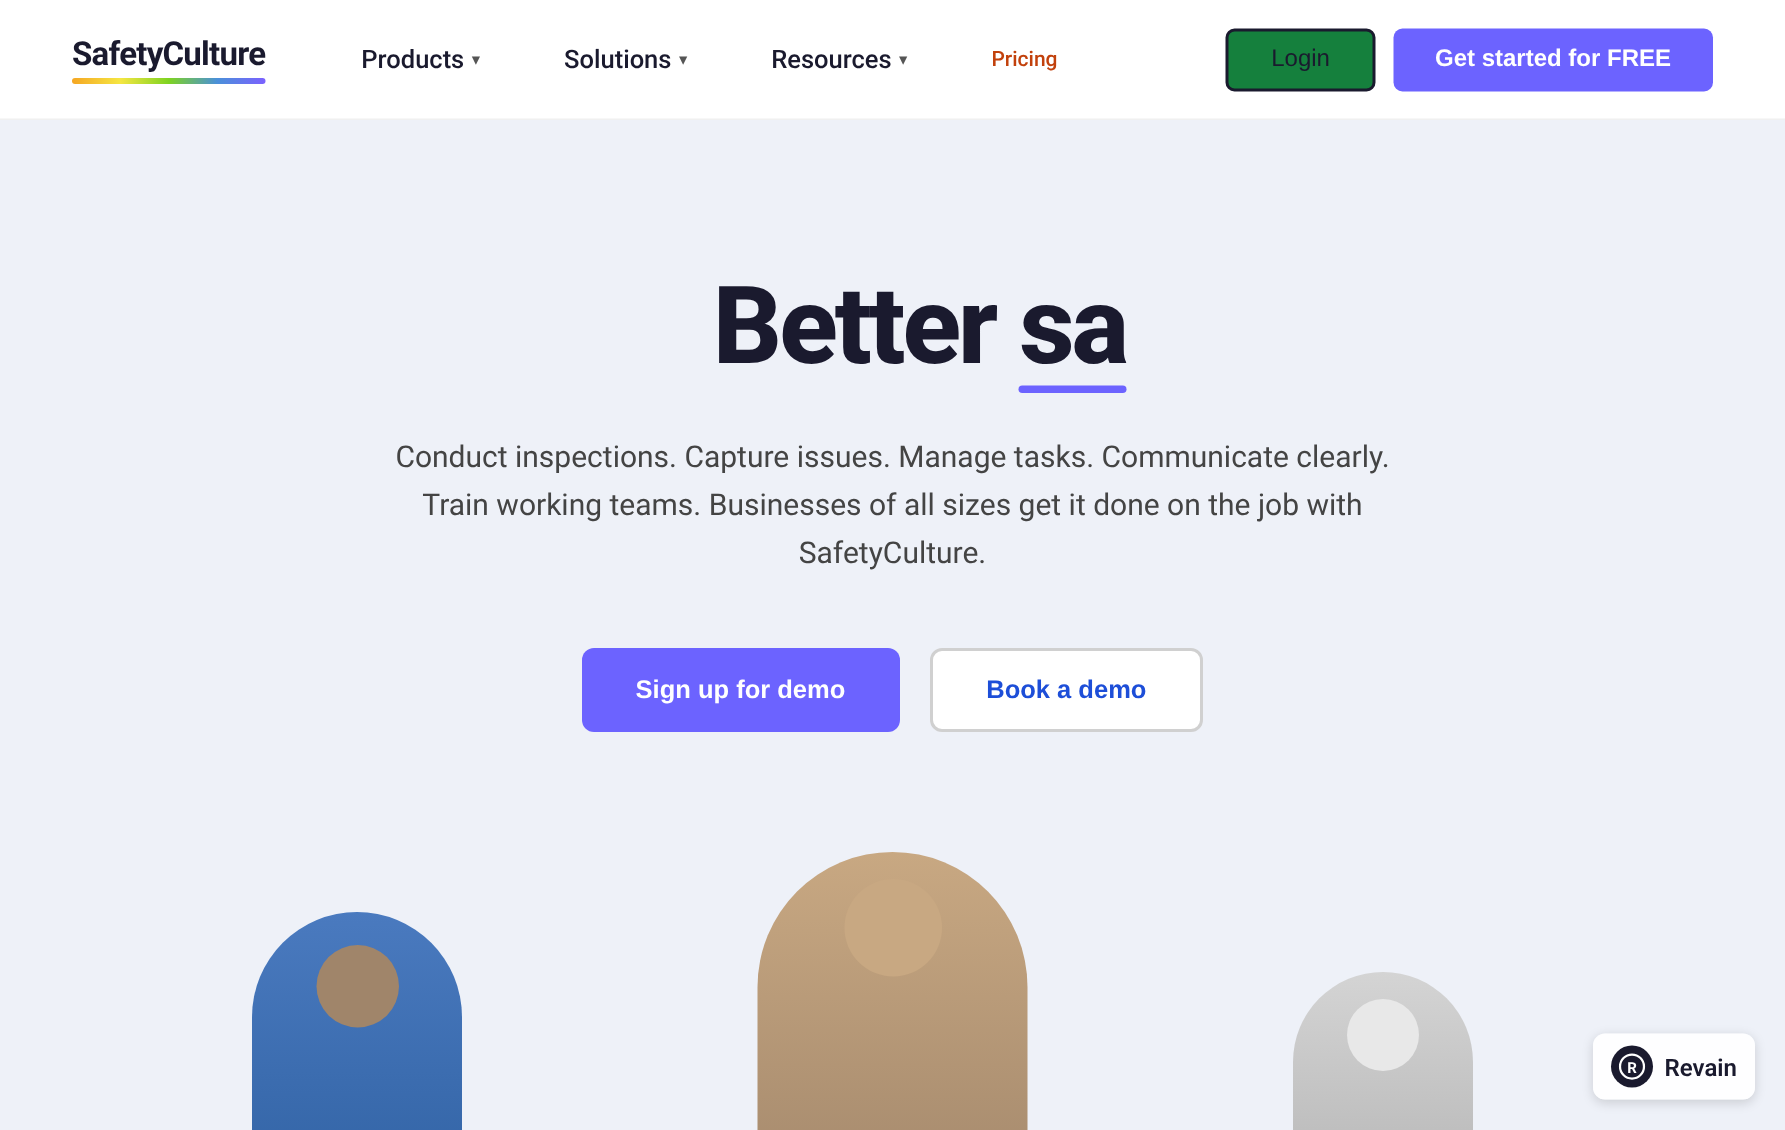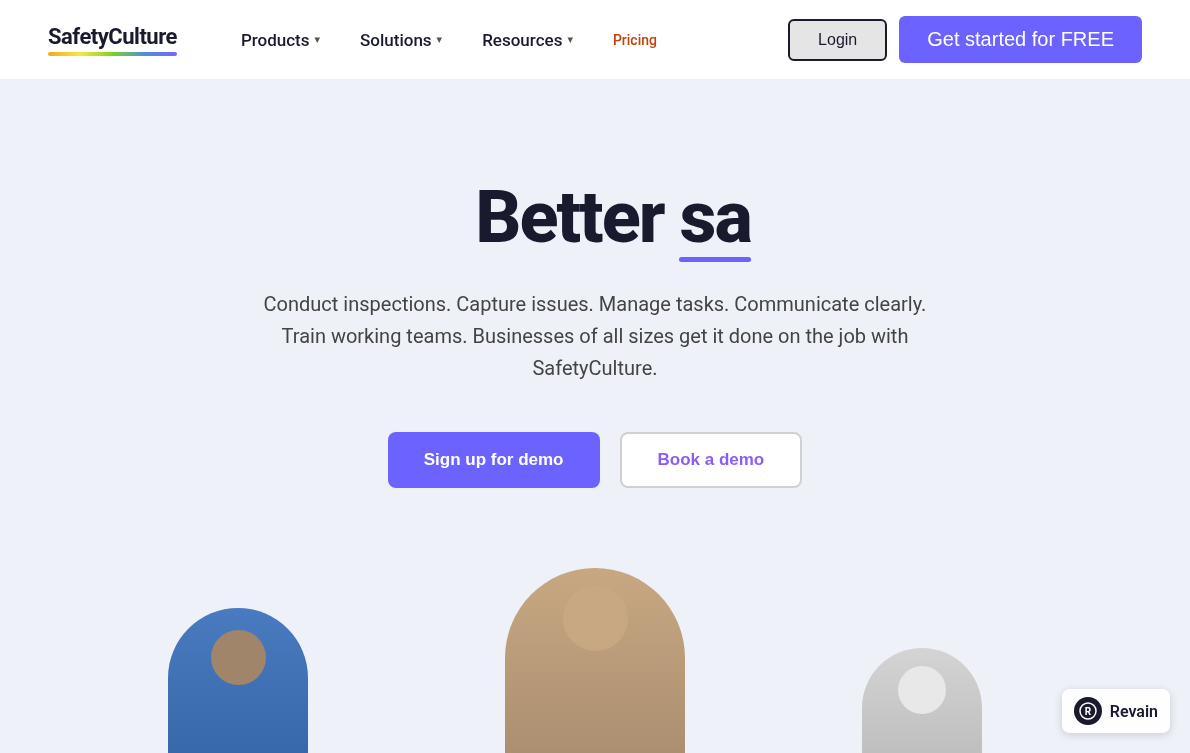--- a/index.html
+++ b/index.html
@@ -53,21 +53,21 @@
       display: block;
       height: 4px;
       border-radius: 2px;
       margin-top: 3px;
       background: linear-gradient(to right, #f5a623, #f5e642, #7ed321, #4a90d9, #7b61ff);
     }
 
     .nav-links {
       display: flex;
       align-items: center;
-      gap: 8px;
+      gap: 24px;
       flex: 1;
     }
 
     .nav-item {
       display: flex;
       align-items: center;
       gap: 5px;
       padding: 8px 16px;
       font-size: 17px;
       font-weight: 500;
@@ -95,30 +95,30 @@
       align-items: center;
       gap: 12px;
       margin-left: auto;
     }
 
     .btn-login {
       padding: 10px 28px;
       font-size: 16px;
       font-weight: 500;
       color: #1a1a2e;
-      background: #e5e5e5;
+      background: #15803d;
       border: 2px solid #1a1a2e;
       border-radius: 6px;
       cursor: pointer;
     }
 
     .btn-cta {
       padding: 12px 28px;
-      font-size: 20px;
-      font-weight: 400;
+      font-size: 16px;
+      font-weight: 700;
       color: #fff;
       background: #6c63ff;
       border: none;
       border-radius: 6px;
       cursor: pointer;
     }
 
     
     .hero {
       background: #eef1f8;
@@ -182,21 +182,21 @@
       background: #6c63ff;
       border: none;
       border-radius: 8px;
       cursor: pointer;
     }
 
     .btn-demo {
       padding: 16px 36px;
       font-size: 17px;
       font-weight: 600;
-      color: #8b5cf6;
+      color: #1d4ed8;
       background: #fff;
       border: 2px solid #d0d0d0;
       border-radius: 8px;
       cursor: pointer;
     }
 
     
     .hero-image-area {
       position: relative;
       width: 100%;

